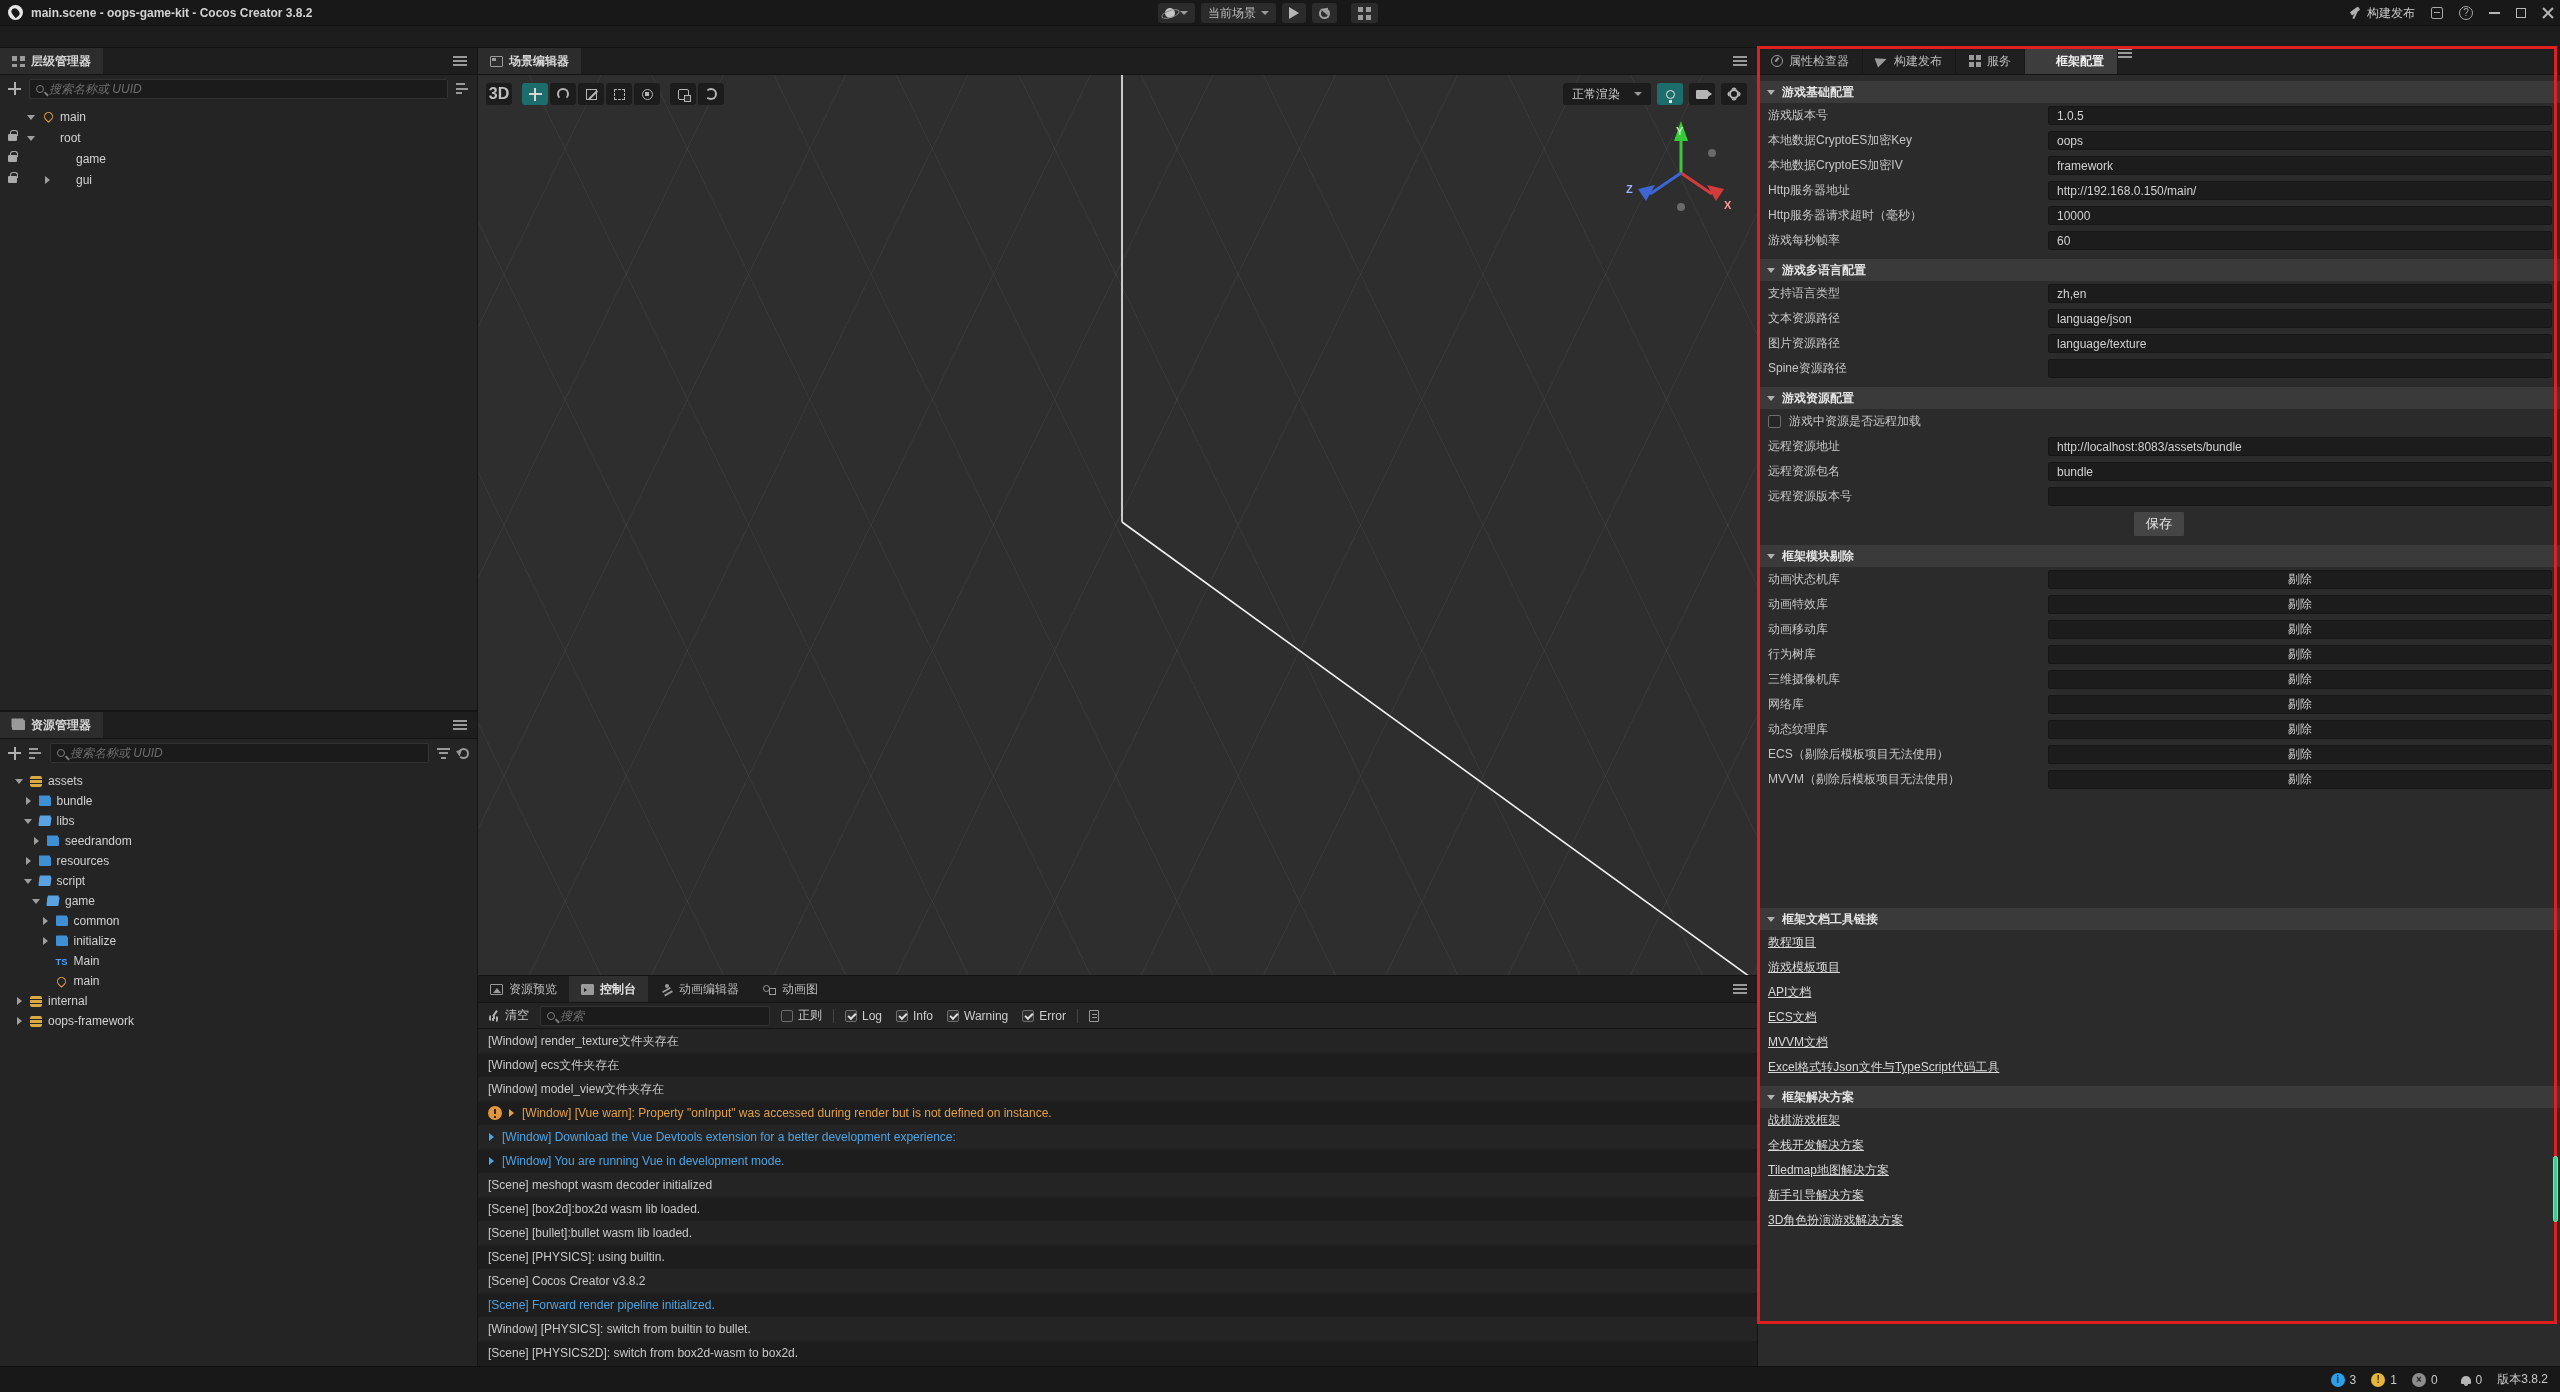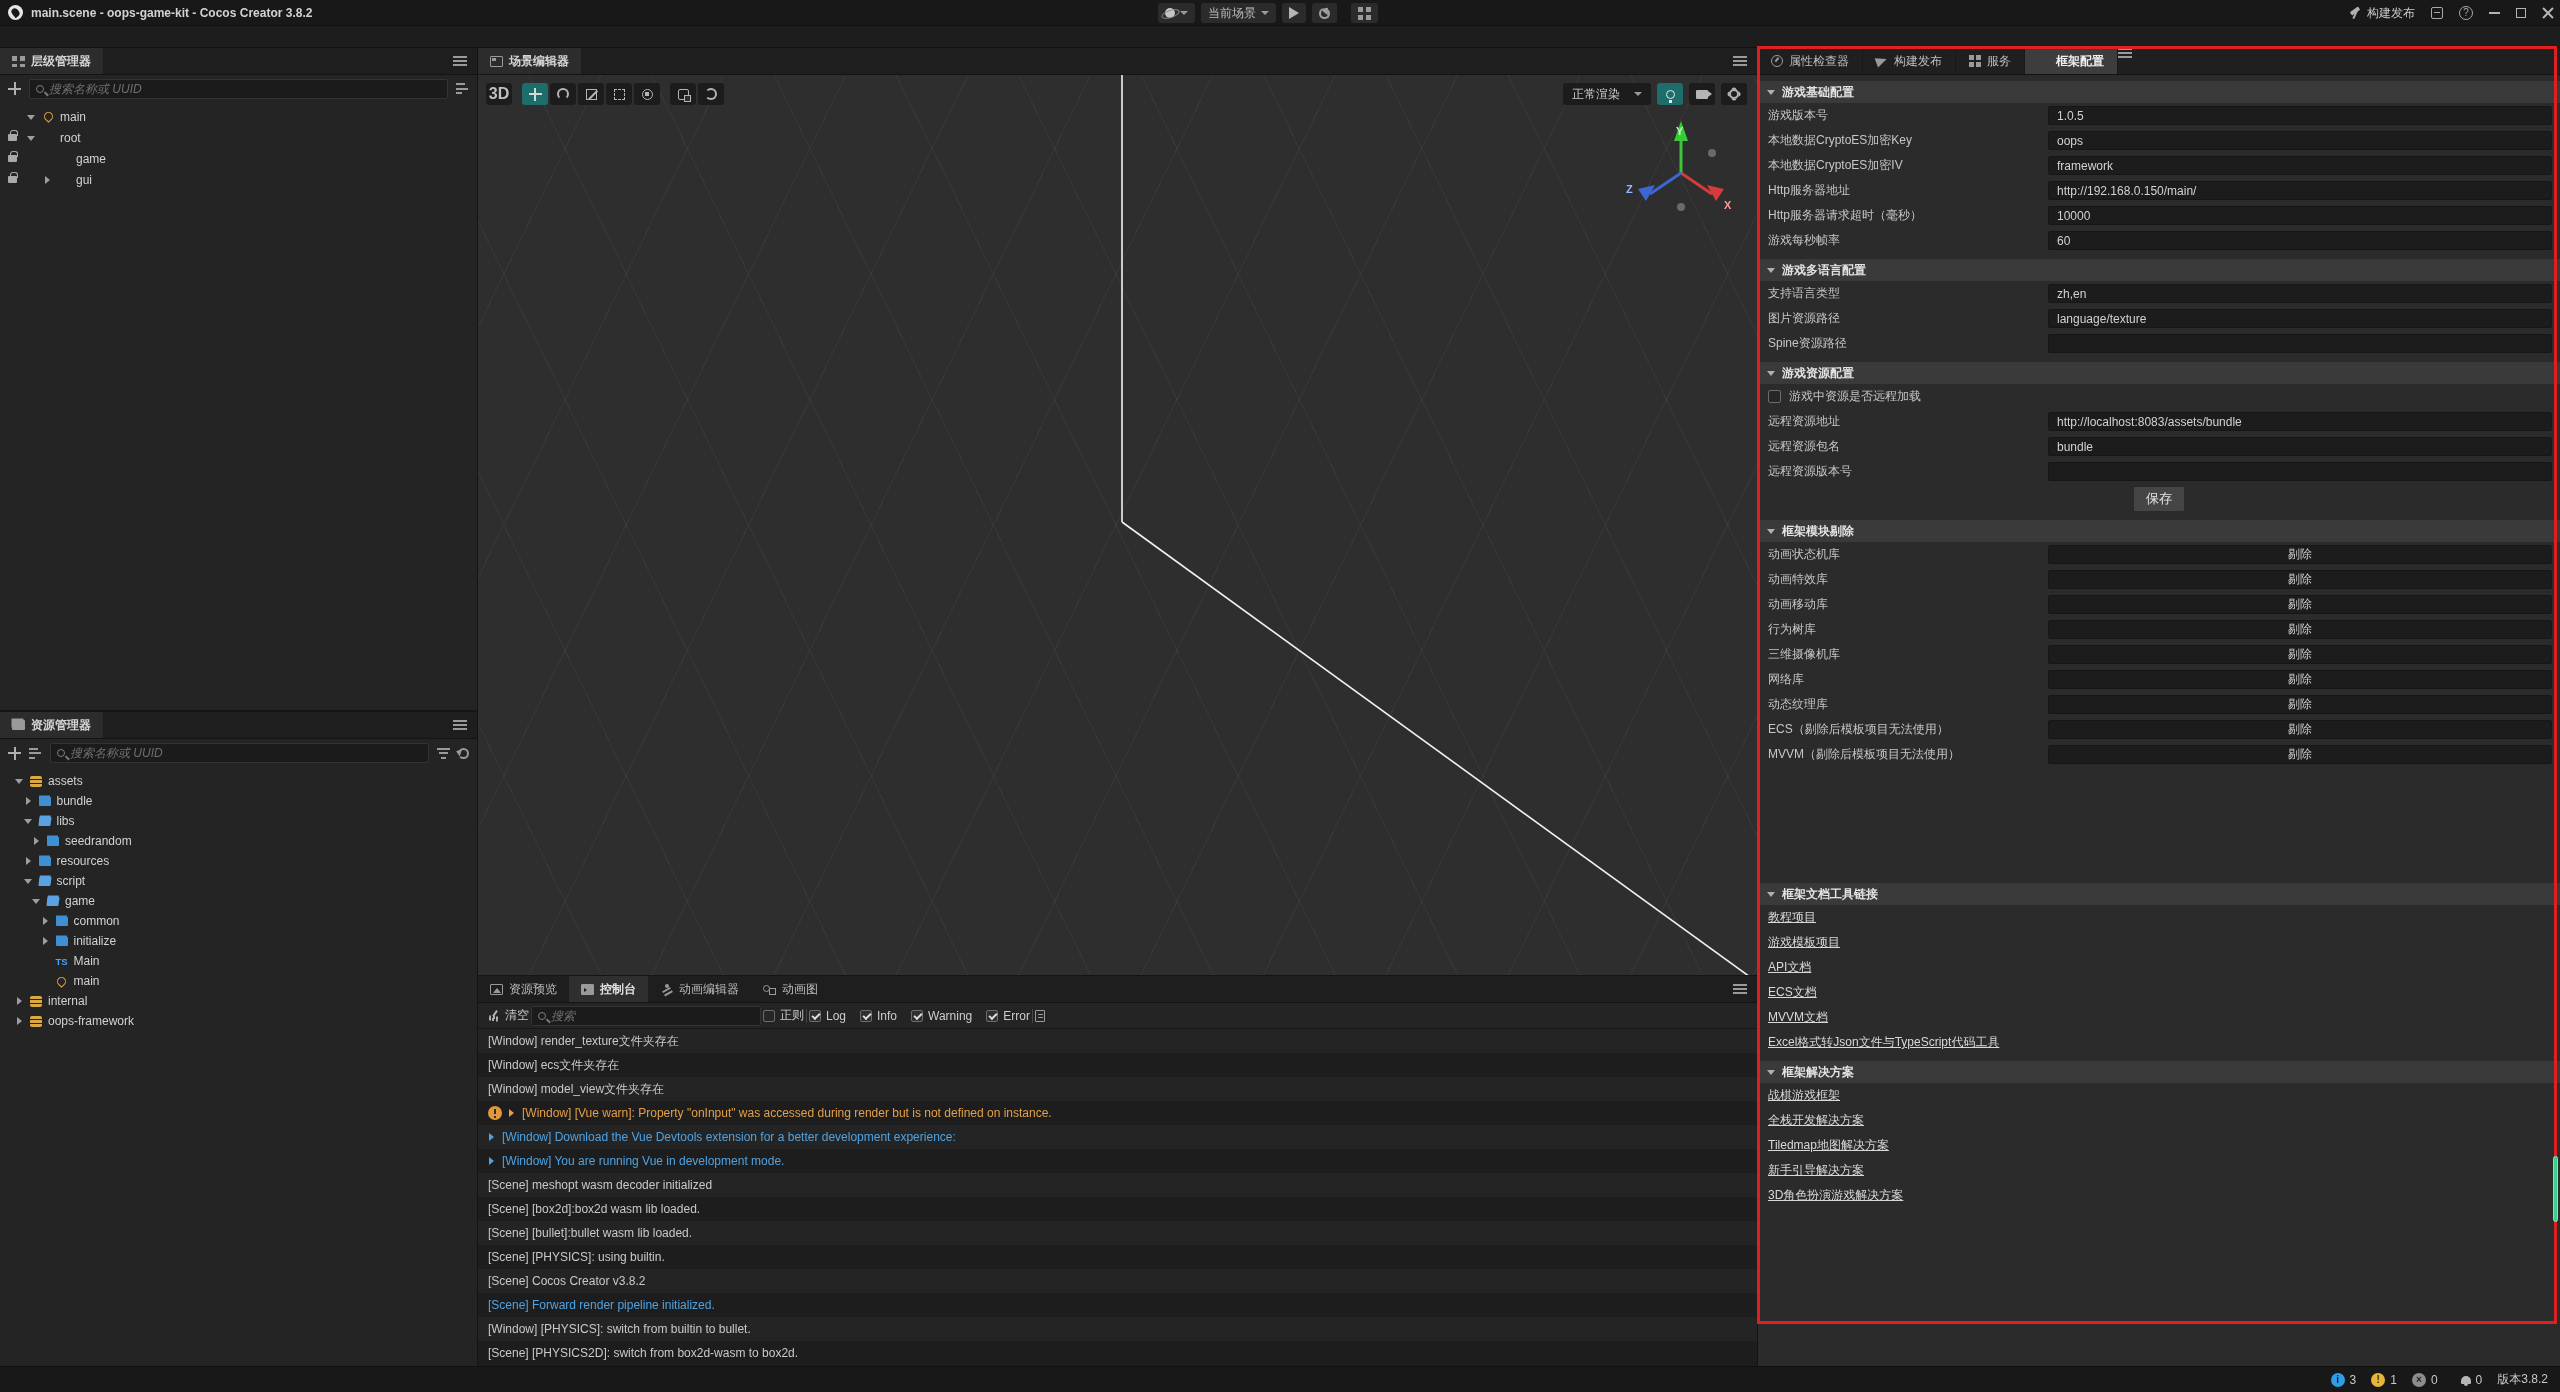--- a/index.html
+++ b/index.html
@@ -112,21 +112,21 @@
   .cicon{width:13px;height:11px;border:1px solid #9a9a9a;border-radius:1px;position:relative;flex:none;}
   [data-icon="terminal"] .cicon{background:#9a9a9a;}
   [data-icon="terminal"] .cicon::after{content:"";position:absolute;left:2px;top:3px;border-top:2.5px solid transparent;border-bottom:2.5px solid transparent;border-left:3px solid #1d1d1d;}
   [data-icon="preview"] .cicon::after{content:"";position:absolute;left:2px;bottom:1px;border-left:4px solid transparent;border-right:4px solid transparent;border-bottom:5px solid #9a9a9a;}
   [data-icon="animator"] .cicon{border:none;}
   [data-icon="animator"] .cicon::before{content:"";position:absolute;left:5px;top:0;width:4px;height:4px;border-radius:50%;background:#9a9a9a;}
   [data-icon="animator"] .cicon::after{content:"";position:absolute;left:2px;top:5px;width:9px;height:2px;background:#9a9a9a;transform:rotate(-30deg);box-shadow:0 4px 0 #9a9a9a;}
   [data-icon="anim-graph"] .cicon{border:none;}
   [data-icon="anim-graph"] .cicon::before{content:"";position:absolute;left:0;top:1px;width:5px;height:5px;border:1.5px solid #9a9a9a;border-radius:50%;}
   [data-icon="anim-graph"] .cicon::after{content:"";position:absolute;right:0;bottom:0;width:5px;height:5px;border:1.5px solid #9a9a9a;}
-  #console-toolbar{height:26px;display:flex;align-items:center;gap:2px;padding:0 10px;background:#242424;border-bottom:1px solid #161616;}
+  #console-toolbar{height:26px;display:flex;align-items:center;gap:11px;padding:0 10px;background:#242424;border-bottom:1px solid #161616;}
   .clear-ic{width:12px;height:12px;position:relative;}
   .clear-ic::before{content:"";position:absolute;left:6px;top:0;width:2px;height:7px;background:#b0b0b0;transform:rotate(35deg);}
   .clear-ic::after{content:"";position:absolute;left:1px;top:6px;width:9px;height:5px;background:repeating-linear-gradient(90deg,#b0b0b0 0 2px,transparent 2px 3.5px);transform:rotate(10deg);}
   #console-search{width:230px;flex:none;}
   .cb{width:12px;height:12px;background:#262626;border:1px solid #6d6d6d;border-radius:2px;position:relative;flex:none;}
   .checked .cb{background:#2f2f2f;}
   .checked .cb::after{content:"";position:absolute;left:2px;top:2.5px;width:6px;height:3px;border-left:2px solid #dedede;border-bottom:2px solid #dedede;transform:rotate(-45deg);}
   .filter-item{display:flex;align-items:center;gap:5px;color:#cdcdcd;}
   .vsep{width:1px;height:14px;background:#454545;}
   .doc-ic{width:10px;height:12px;border:1px solid #9a9a9a;border-radius:1px;background:linear-gradient(#9a9a9a,#9a9a9a) 2px 3px/5px 1px no-repeat,linear-gradient(#9a9a9a,#9a9a9a) 2px 6px/5px 1px no-repeat;}
@@ -627,20 +627,26 @@
   </div>
   <div>
 
   <div class="prow">
         <span class="plabel">支持语言类型</span>
         <span class="pfield">
           <span>zh,en</span>
         </span>
       </div>
       <div class="prow">
+        <span class="plabel">文本资源路径</span>
+        <span class="pfield">
+          <span>language/json</span>
+        </span>
+      </div>
+      <div class="prow">
         <span class="plabel">图片资源路径</span>
         <span class="pfield">
           <span>language/texture</span>
         </span>
       </div>
       <div class="prow">
         <span class="plabel">Spine资源路径</span>
         <span class="pfield">
           <span></span>
         </span>

